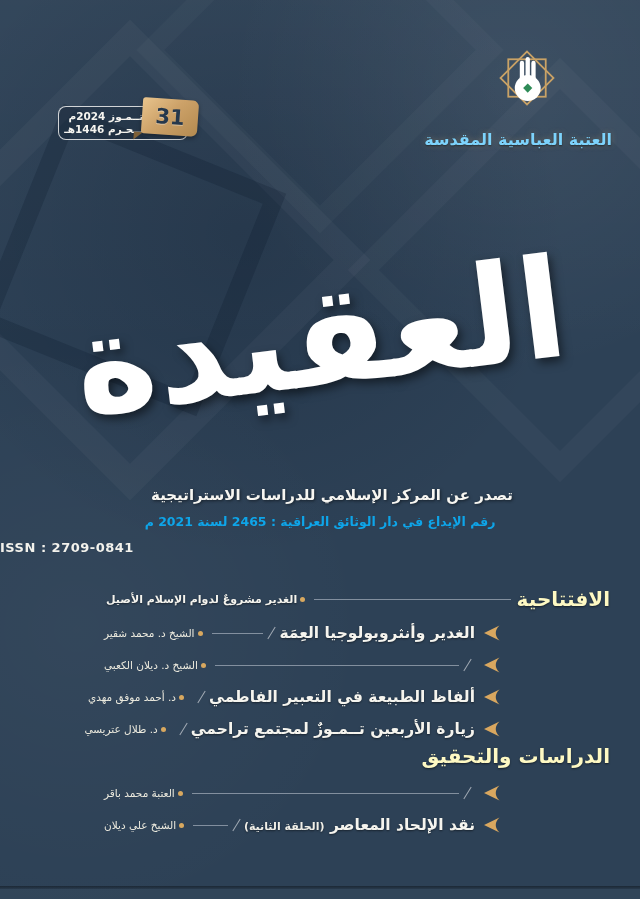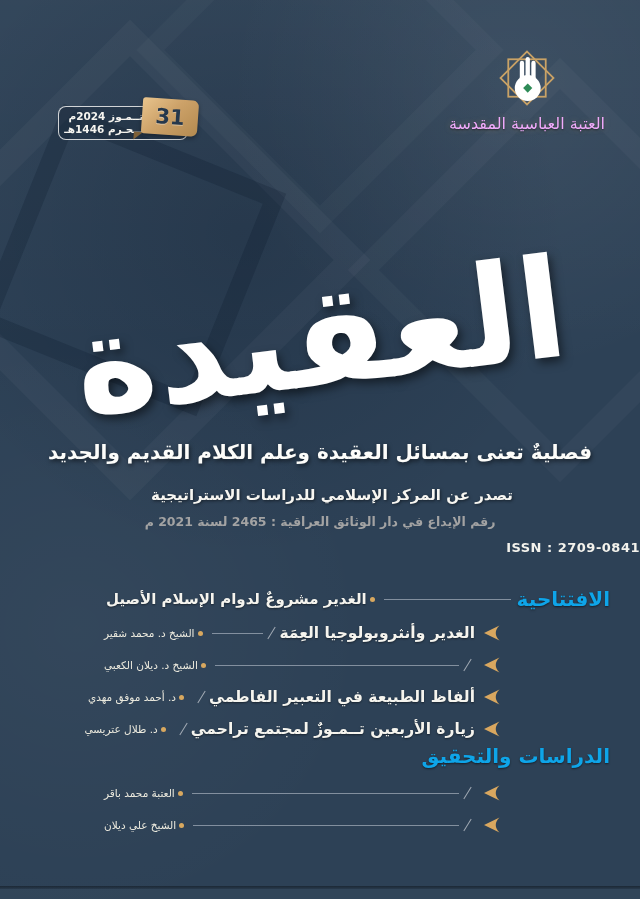--- a/index.html
+++ b/index.html
@@ -69,22 +69,22 @@
   }
   .issue-number{
     color:#26384c; font-size:21px; font-weight:bold;
     text-shadow:0 1px 0 rgba(255,255,255,0.35);
   }
 
   
   .logo-block{ position:absolute; right:28px; top:42px; width:170px; text-align:center; }
   .logo-emblem{ display:block; margin:0 auto; }
   .logo-name{
-    margin-top:0;
-    color:#f0abfc; font-size:16px; font-weight:normal;
+    margin-top:16px;
+    color:#7dd3fc; font-size:16px; font-weight:bold;
     text-shadow:0 1px 2px rgba(0,0,0,0.5), 0 0 6px rgba(214,178,115,0.35);
     white-space:nowrap;
   }
 
   
   .main-title{
     position:absolute; left:0; top:228px; width:100%; height:218px;
     display:flex; align-items:center; justify-content:center;
     color:#ffffff; font-size:138px; font-weight:bold;
     transform:rotate(-7deg);
@@ -96,31 +96,31 @@
     text-align:center; color:#fdfdfa; font-size:20px; font-weight:bold;
     text-shadow:1px 2px 4px rgba(0,0,0,0.55);
   }
   .publisher-line{
     position:absolute; left:12px; top:486px; width:100%;
     text-align:center; color:#f7f6f1; font-size:15px; font-weight:bold;
     text-shadow:1px 1px 3px rgba(0,0,0,0.5);
   }
   .deposit-line{
     position:absolute; left:0; top:514px; width:100%;
-    text-align:center; color:#a3a3a3; font-size:12.5px; font-weight:bold;
+    text-align:center; color:#0ea5e9; font-size:12.5px; font-weight:bold;
   }
   .issn-line{
     position:absolute; left:0; top:540px; width:100%;
-    text-align:right; color:#f3f2ec; font-size:13px; font-weight:bold;
+    text-align:left; color:#f3f2ec; font-size:13px; font-weight:bold;
     direction:ltr; letter-spacing:0.5px;
   }
 
   
   .sec-heading{
-    color:#0ea5e9; font-size:20px; font-weight:bold;
+    color:#fef9c3; font-size:20px; font-weight:bold;
     text-shadow:0 1px 2px rgba(0,0,0,0.5);
     white-space:nowrap;
   }
   .lead-row{
     position:absolute; right:30px; left:106px; top:586px; height:26px;
     display:flex; align-items:center;
   }
   .toc-row{
     position:absolute; right:140px; left:104px; height:26px;
     display:flex; align-items:center;
@@ -134,21 +134,21 @@
     border-top:1px solid rgba(200,208,218,0.55);
   }
   .toc-dot{
     flex:0 0 auto; width:5px; height:5px; border-radius:50%;
     background:#d8a85f; margin:0 3px;
   }
   .toc-title{
     color:#f5f4ee; font-size:15.5px; font-weight:bold; white-space:nowrap;
     text-shadow:0 1px 2px rgba(0,0,0,0.45);
   }
-  .lead-row .toc-title{ font-size:15px; }
+  .lead-row .toc-title{ font-size:11px; }
   .toc-slash{
     flex:0 0 auto; width:1px; height:14px; margin:0 7px 0 2px;
     background:rgba(225,228,232,0.65); transform:rotate(32deg);
   }
   .toc-author{
     color:#eceade; font-size:10.5px; white-space:nowrap;
   }
   .arrow-icon{ flex:0 0 auto; margin-left:7px; }
   .honorific{
     font-size:7.5px; color:#e9e5d6; display:inline-block;
@@ -185,21 +185,20 @@
       <rect x="56" y="26" width="6" height="26" rx="3" fill="#ffffff"></rect>
 
       <circle cx="51" cy="64" r="18" fill="#ffffff"></circle>
 
       <rect x="46.5" y="59.5" width="9" height="9" fill="#2e8b57" transform="rotate(45 51 64)"></rect>
     </svg>
     <div class="logo-name">العتبة العباسية المقدسة</div>
   </div>
 
   <div class="main-title">العقيدة</div>
-  <div class="subtitle">فصليةٌ تعنى بمسائل العقيدة وعلم الكلام القديم والجديد</div>
   <div class="publisher-line">تصدر عن المركز الإسلامي للدراسات الاستراتيجية</div>
   <div class="deposit-line">رقم الإيداع في دار الوثائق العراقية : 2465 لسنة 2021 م</div>
   <div class="issn-line">ISSN : 2709-0841</div>
 
   <div class="lead-row">
     <span class="sec-heading">الافتتاحية</span>
     <span class="toc-line"></span>
     <span class="toc-dot"></span>
     <span class="toc-title">الغدير مشروعٌ لدوام الإسلام الأصيل</span>
   </div>
@@ -256,20 +255,21 @@
     <span class="toc-slash"></span>
     <span class="toc-line"></span>
     <span class="toc-dot"></span>
     <span class="toc-author">العتبة محمد باقر</span>
   </div>
 
   <div class="toc-row row-6">
     <svg class="arrow-icon" width="18" height="16" viewBox="0 0 18 16">
       <path d="M17.5,0.5 L2,8 L17.5,15.5 C12.5,10.8 12.5,5.2 17.5,0.5 Z" fill="#d9a75f"></path>
     </svg>
+    <span class="toc-title"><span>نقد الإلحاد المعاصر</span> <span class="toc-note">(الحلقة الثانية)</span></span>
     <span class="toc-slash"></span>
     <span class="toc-line"></span>
     <span class="toc-dot"></span>
     <span class="toc-author">الشيخ علي ديلان</span>
   </div>
 
   <div class="bottom-fold"></div>
   <div class="bottom-band"></div>
 
 </div>

